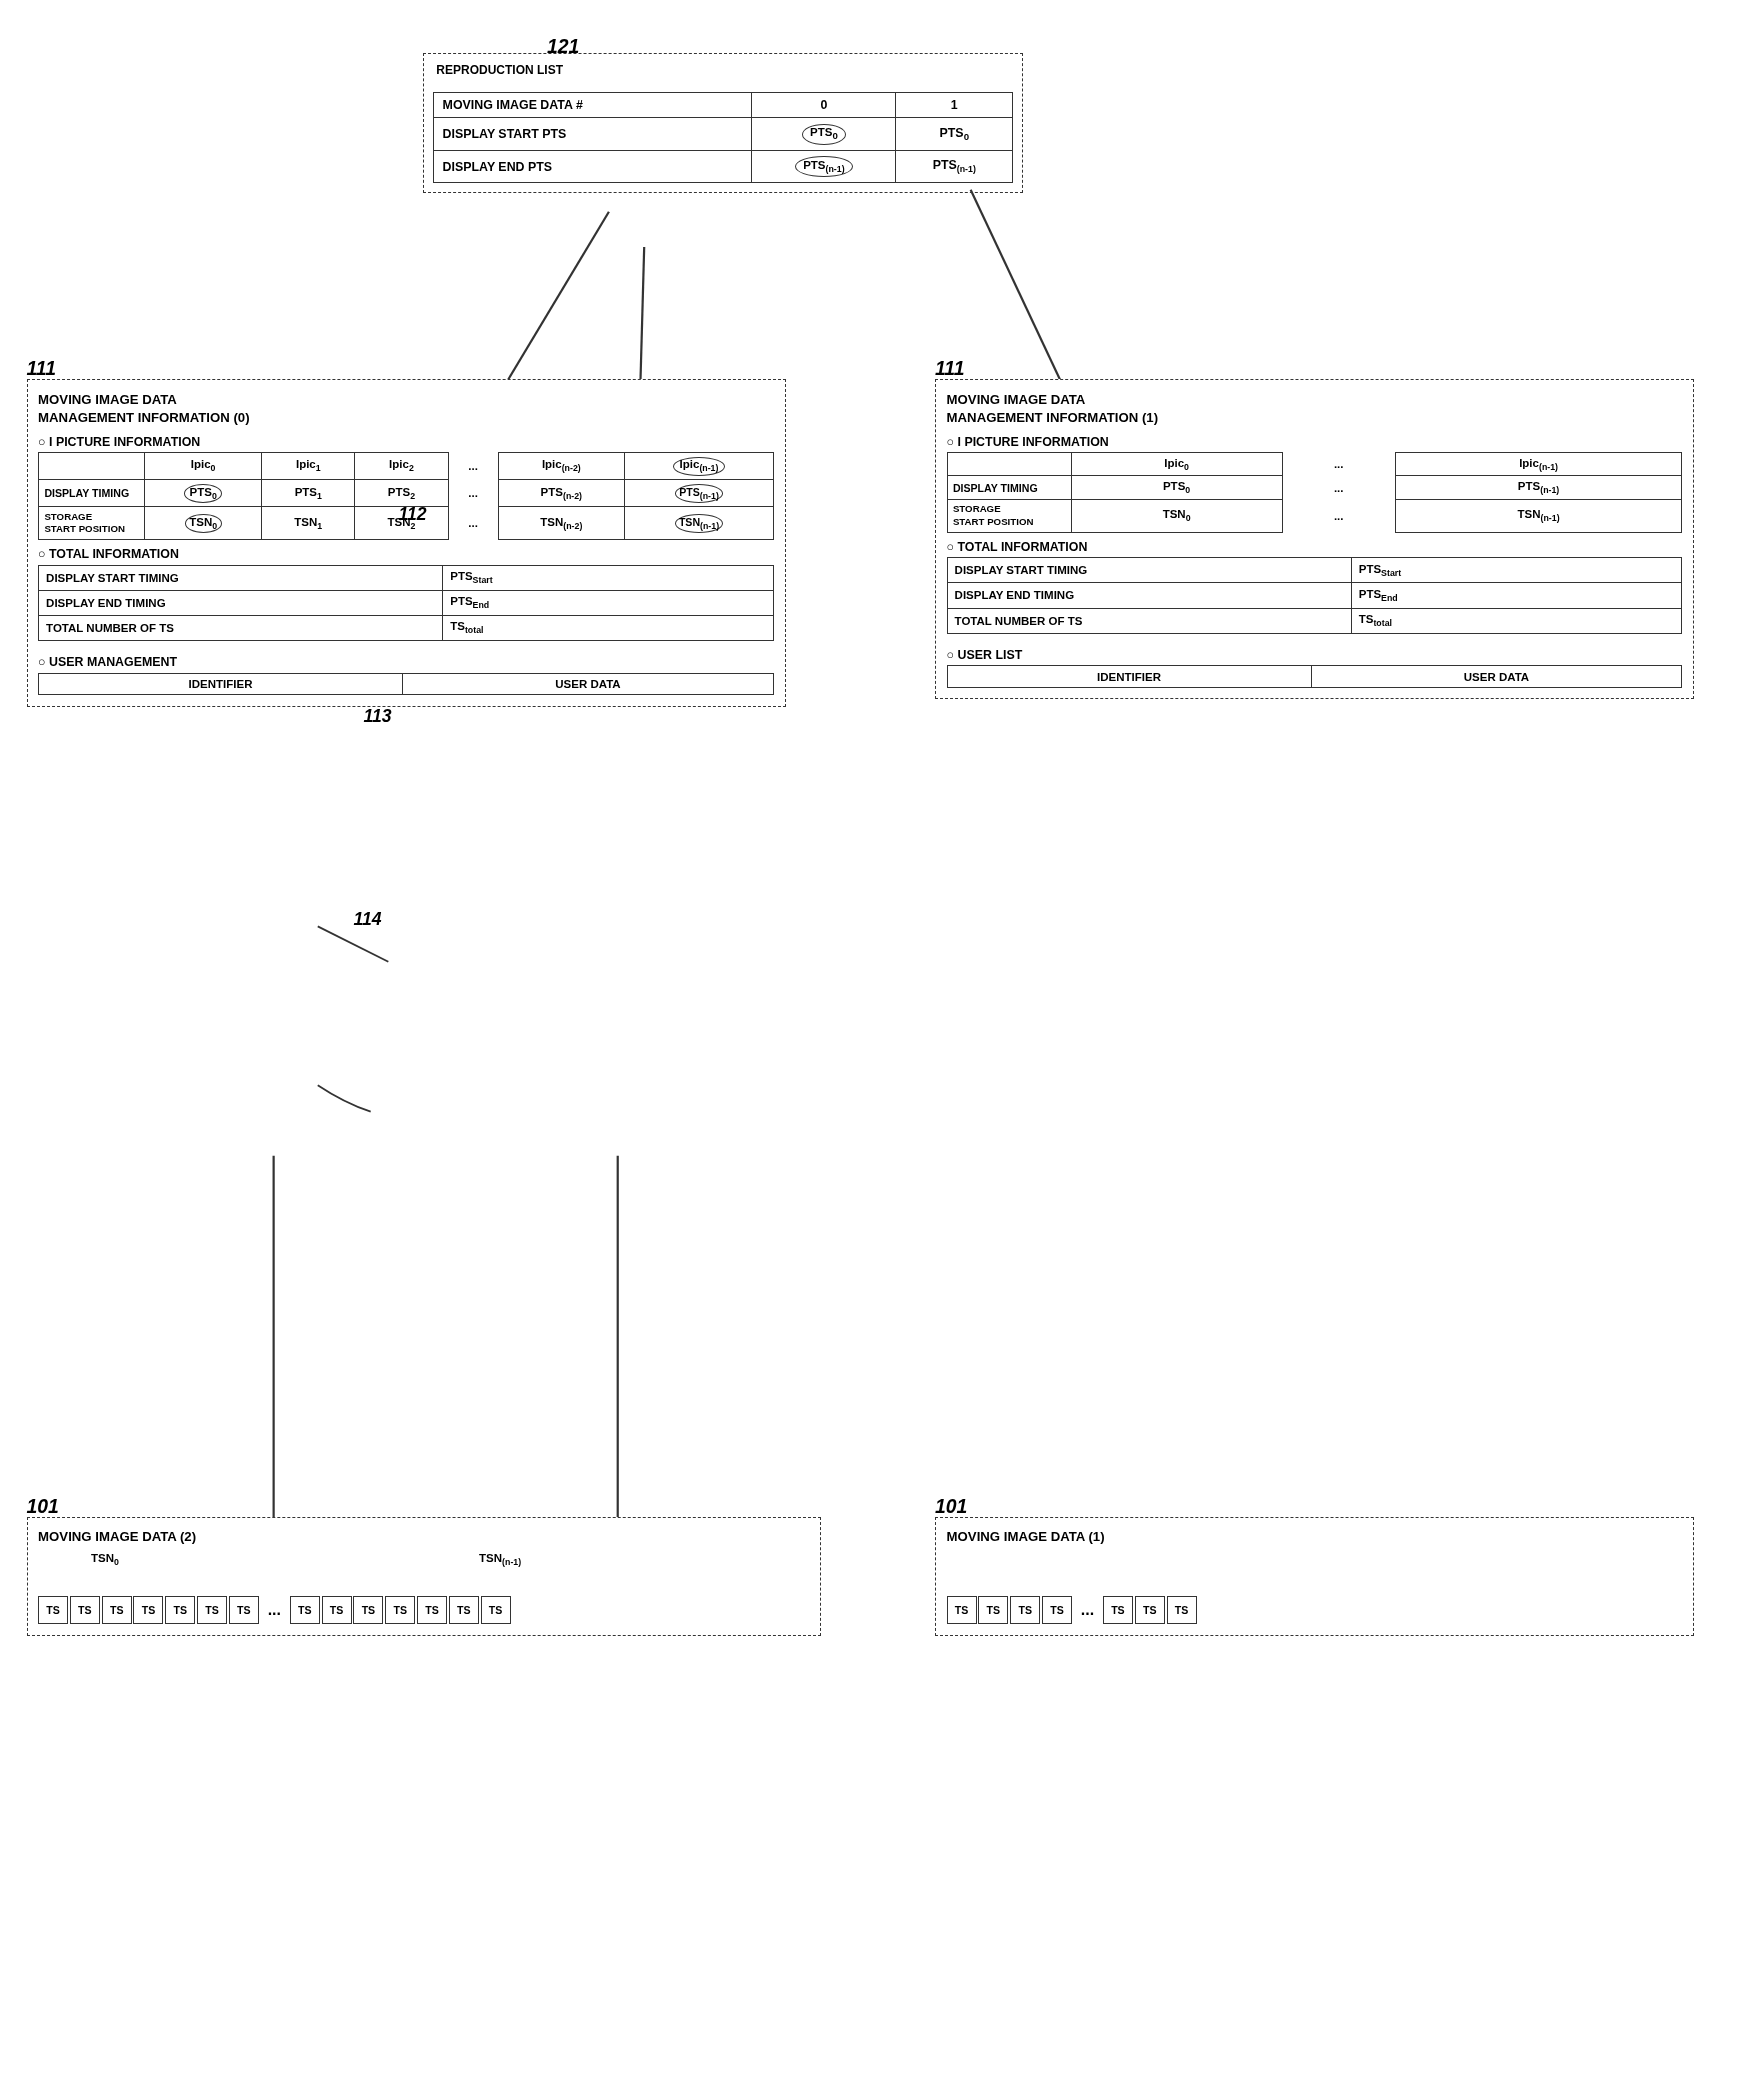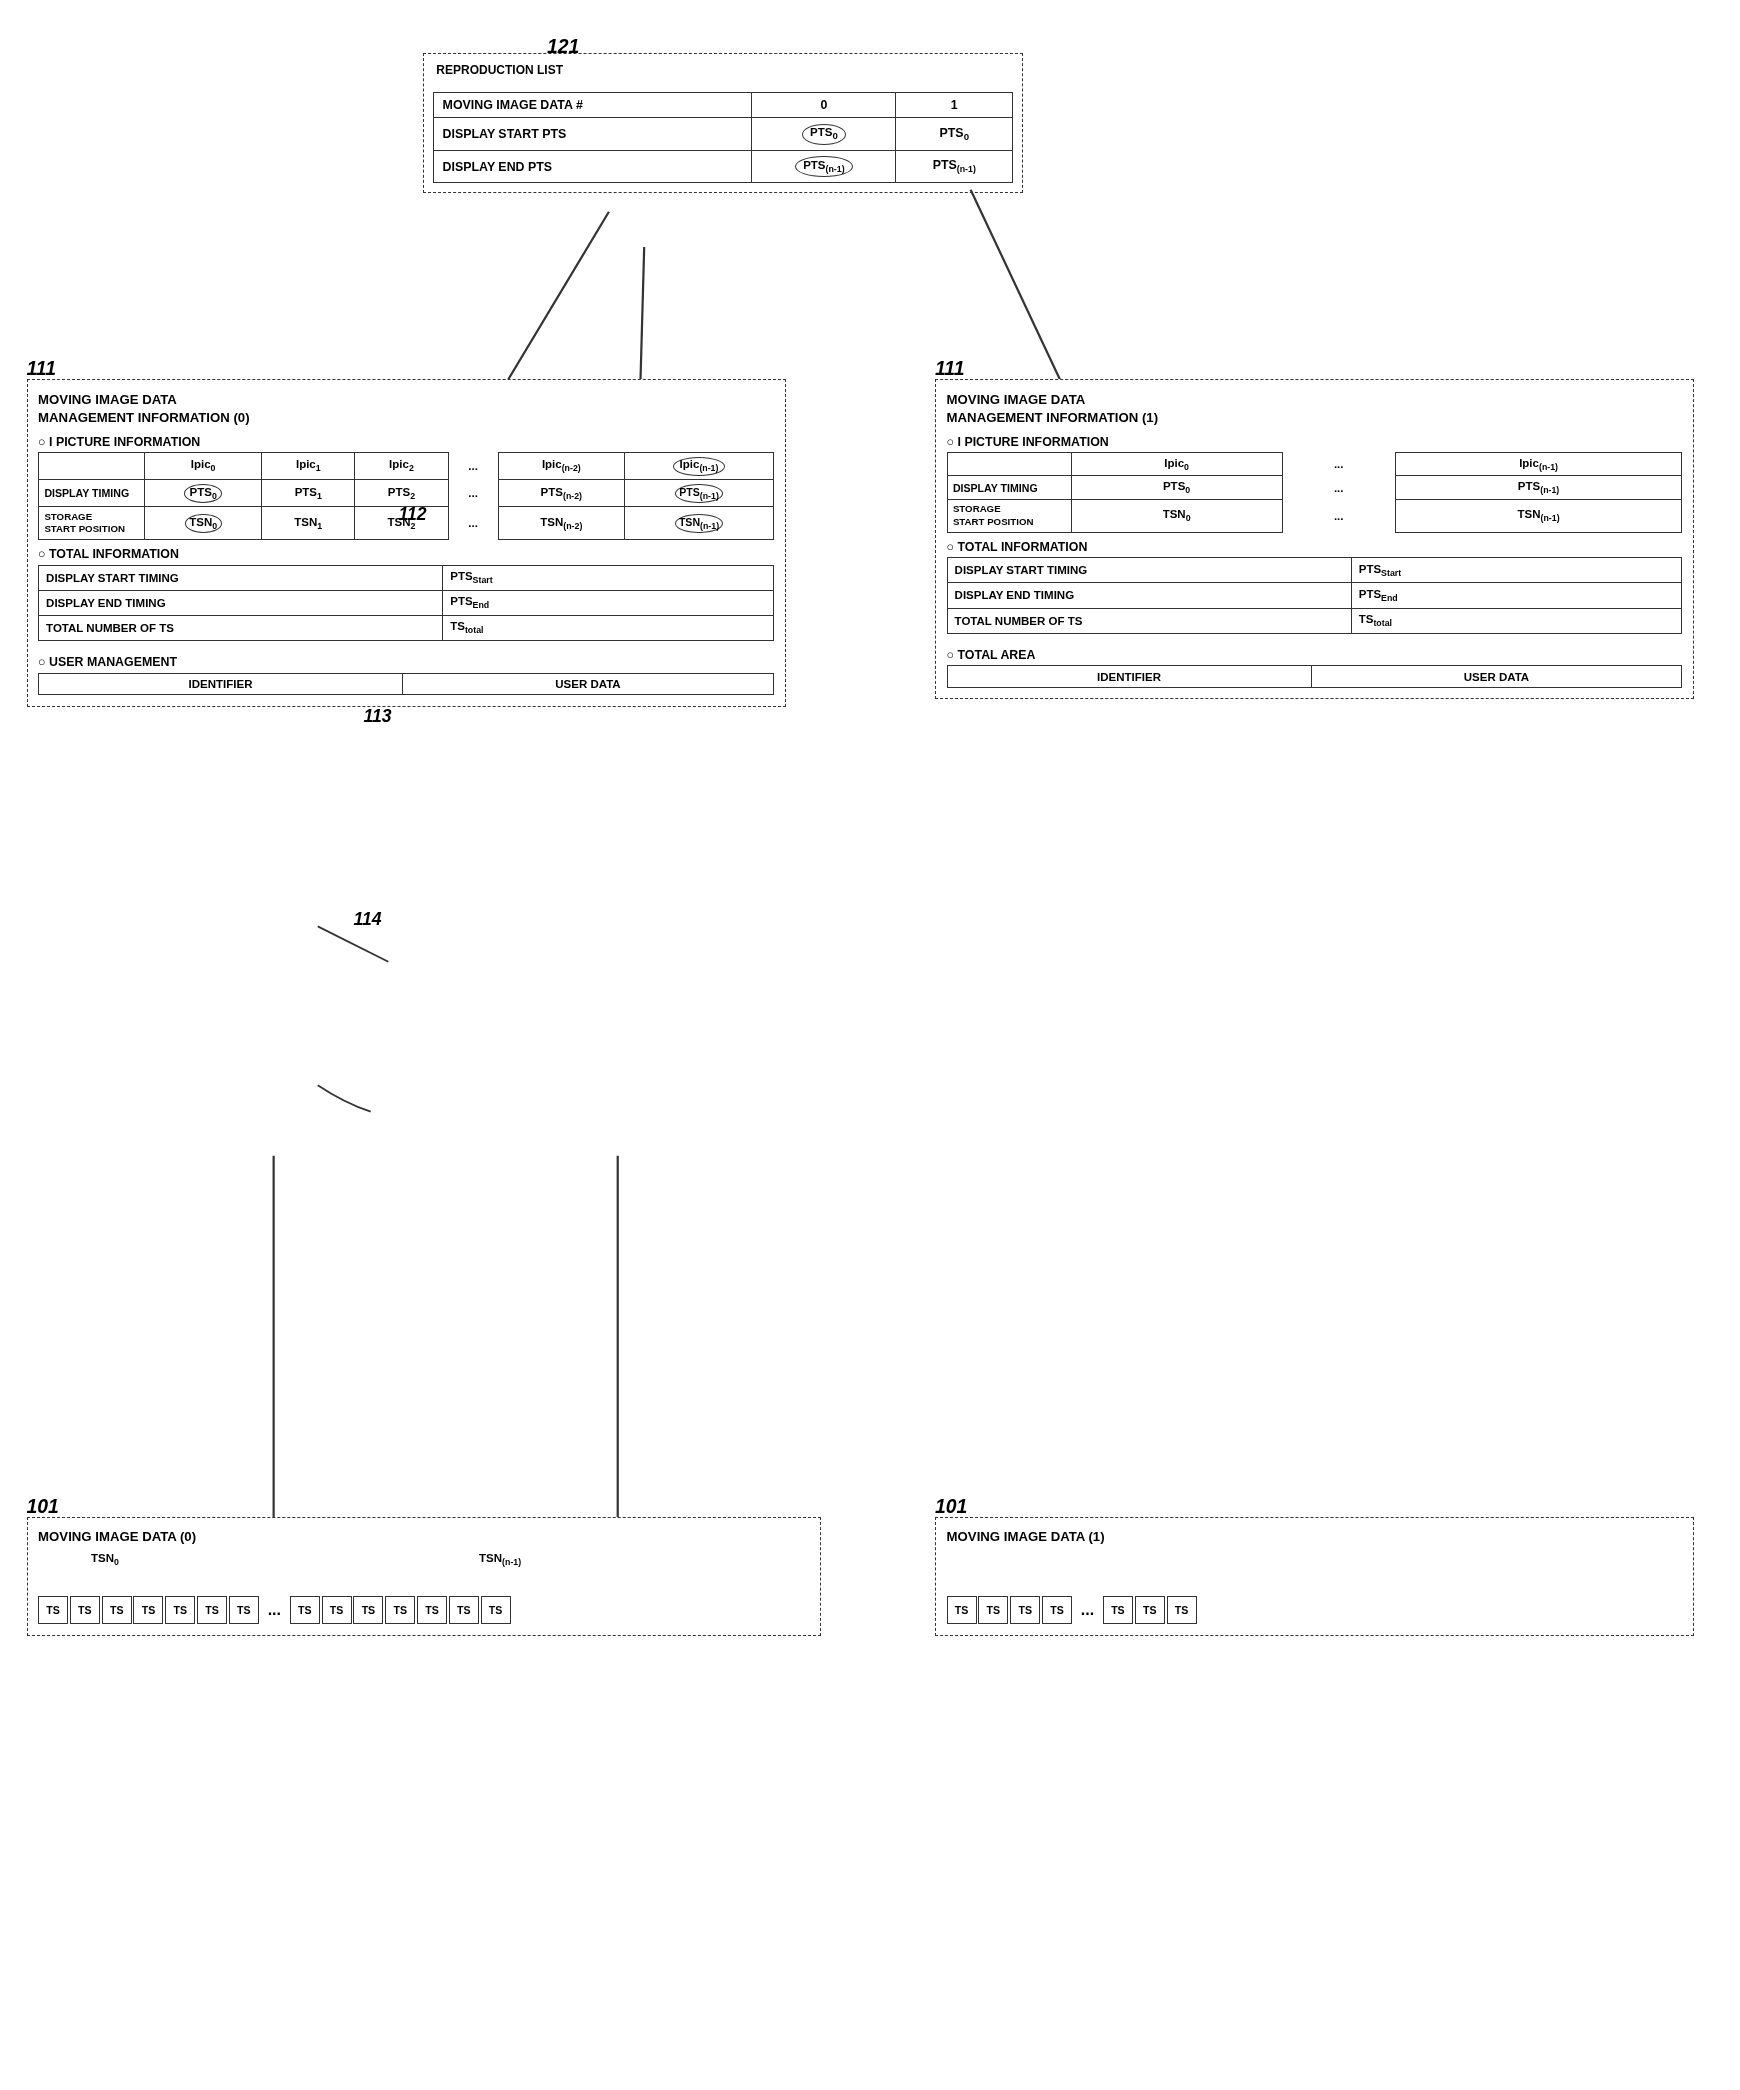--- a/index.html
+++ b/index.html
@@ -401,35 +401,35 @@
         <td>DISPLAY END TIMING</td>
         <td>PTS<sub>End</sub></td>
       </tr>
       <tr>
         <td>TOTAL NUMBER OF TS</td>
         <td>TS<sub>total</sub></td>
       </tr>
     </tbody>
       </table>
 
-    <div class="section-label" style="margin-top:14px;">○ TOTAL AREA</div>
+    <div class="section-label" style="margin-top:14px;">○ USER LIST</div>
     <table class="user-table">
       <tbody>
           <tr>
         <td>IDENTIFIER</td>
         <td>USER DATA</td>
       </tr>
     </tbody>
       </table>
   </div>
 
   <span class="ref-label" style="top:1495px; left:26.5px;">101</span>
 
   <div class="data-box data-box-left">
-    <div class="data-header">MOVING IMAGE DATA (0)</div>
+    <div class="data-header">MOVING IMAGE DATA (2)</div>
 
     <div style="position:relative; height:35px;">
       <span style="position:absolute; left:53px; top:0; font-weight:bold; font-size:11.5px;">TSN<sub>0</sub></span>
       <span style="position:absolute; left:441px; top:0; font-weight:bold; font-size:11.5px;">TSN<sub>(n-1)</sub></span>
     </div>
 
     <div style="position:relative;">
       <div class="ts-row">
         <div class="ts-cell">TS</div>
         <div class="ts-cell">TS</div>

